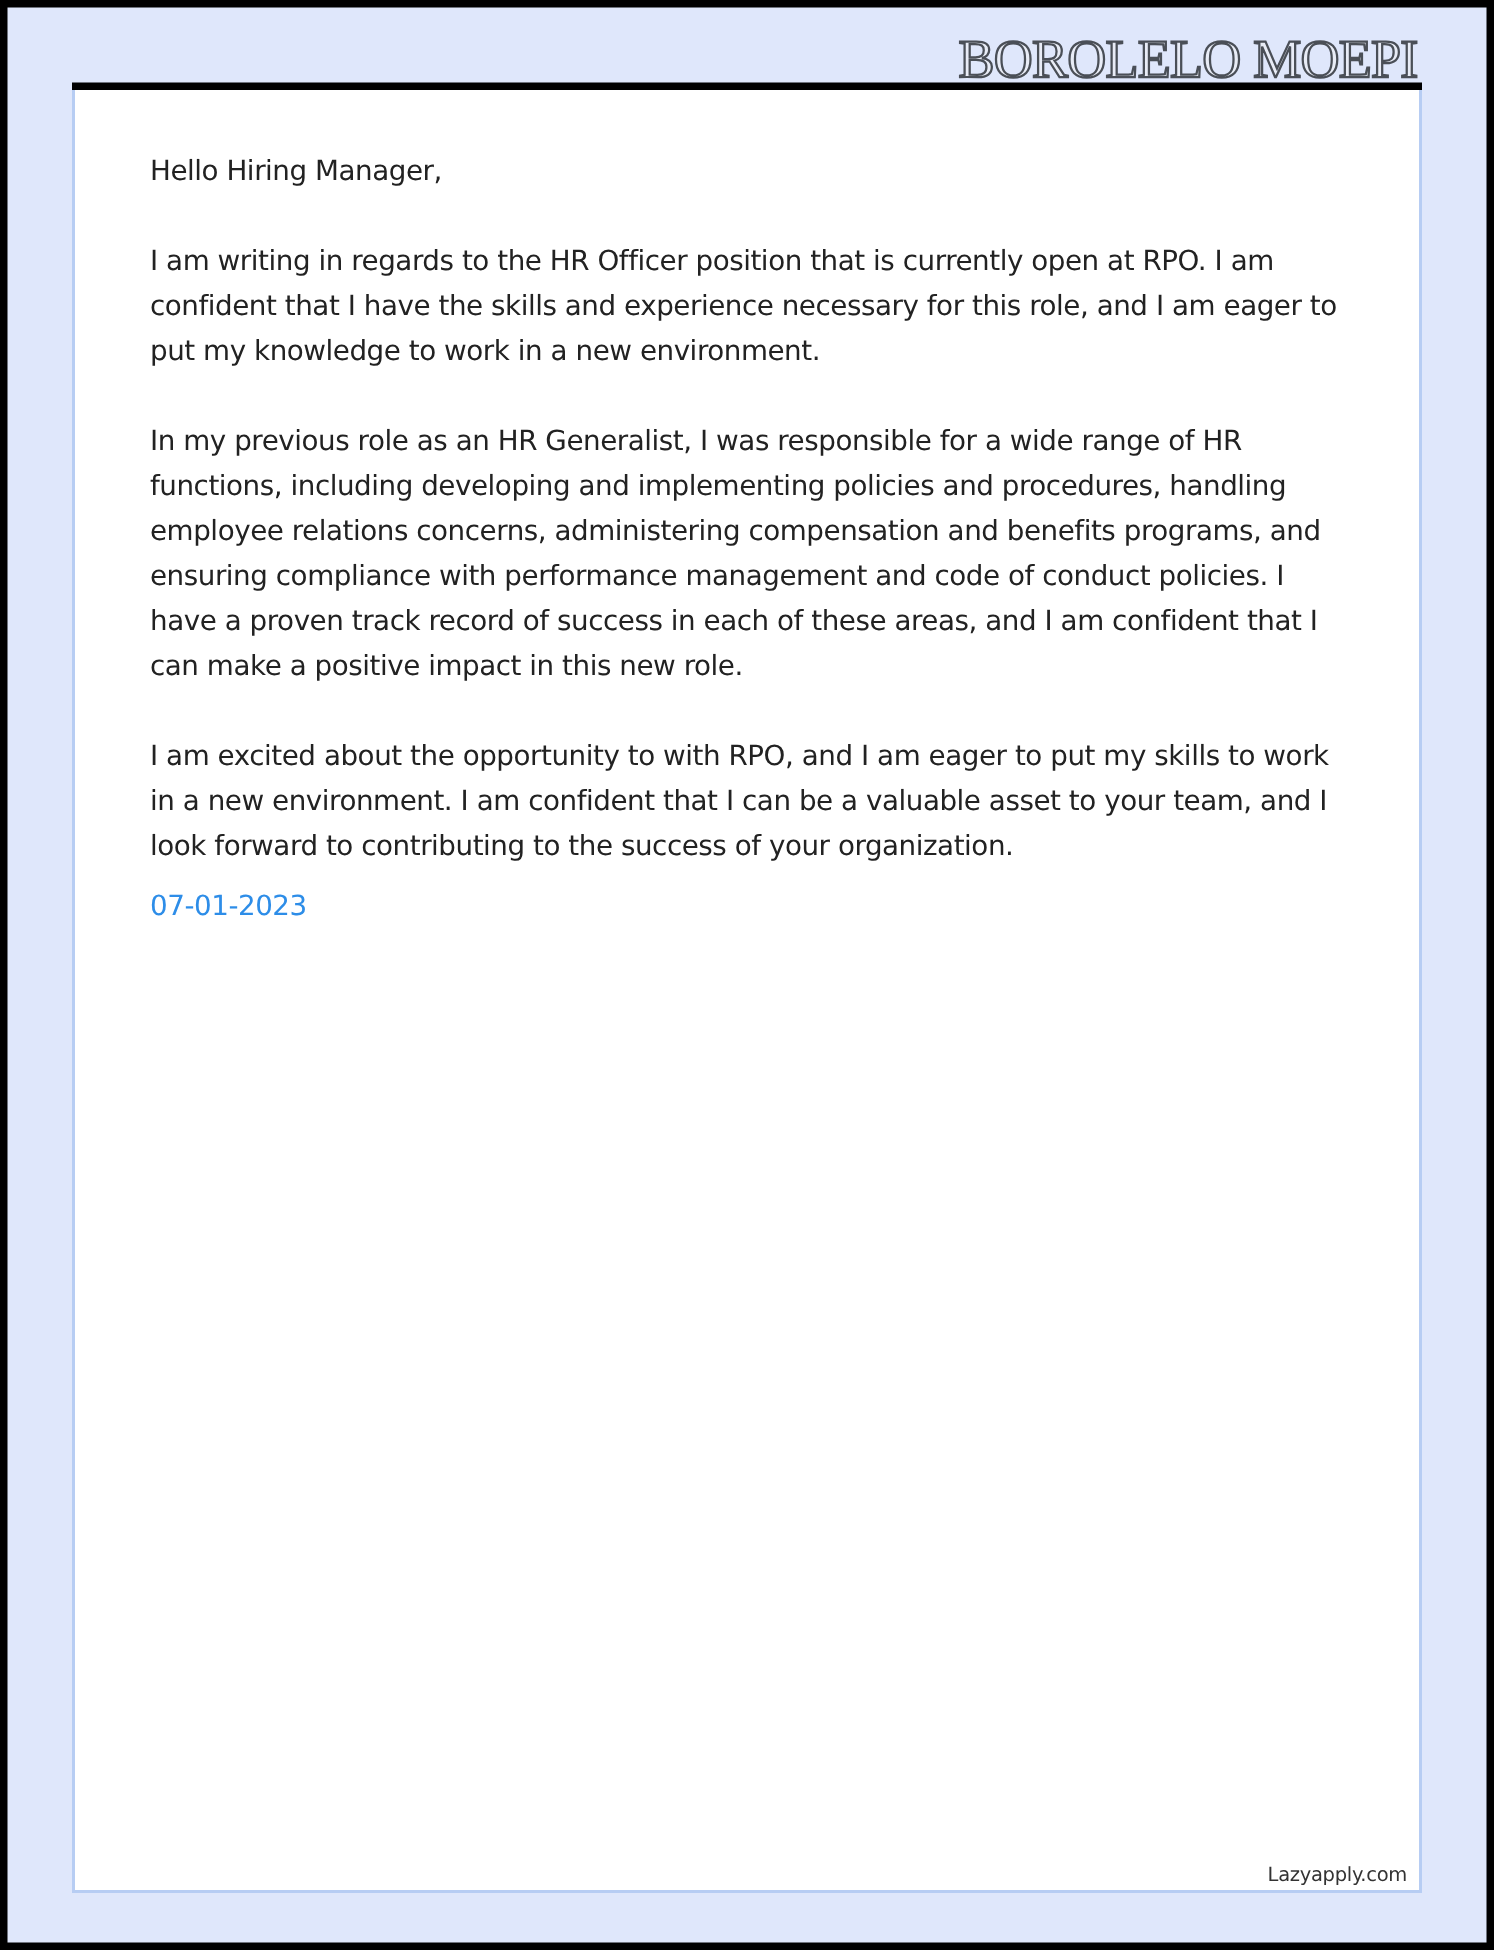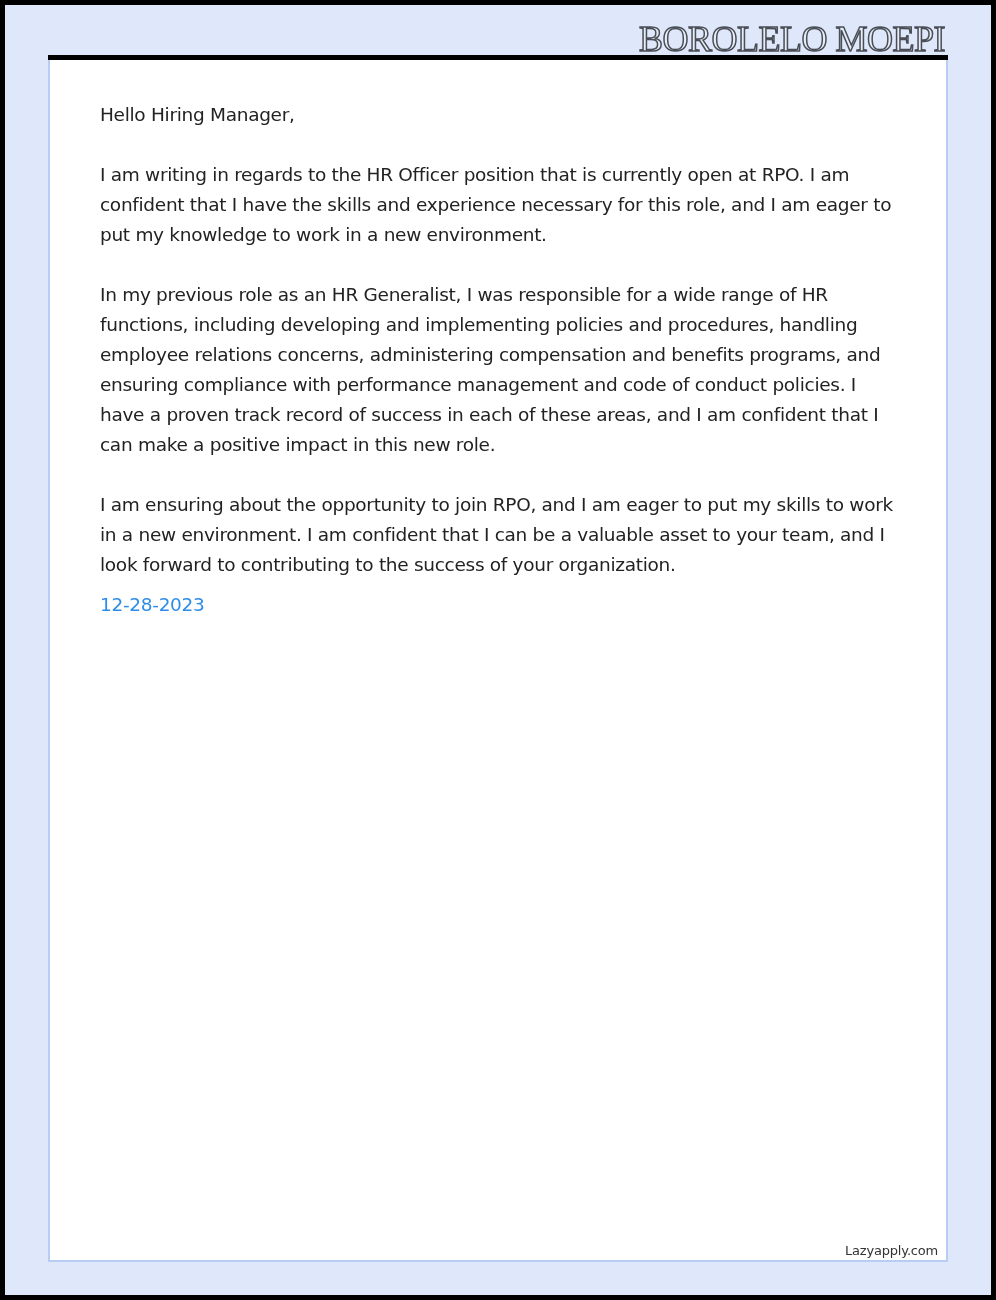--- a/index.html
+++ b/index.html
@@ -43,17 +43,17 @@
 <body>
 
 <h1 class="name">BOROLELO MOEPI</h1>
 <div class="topbar"></div>
 
 <div class="card">
   <div class="content">
     <p>Hello Hiring Manager,</p>
     <p>I am writing in regards to the HR Officer position that is currently open at RPO. I am confident that I have the skills and experience necessary for this role, and I am eager to put my knowledge to work in a new environment.</p>
     <p>In my previous role as an HR Generalist, I was responsible for a wide range of HR functions, including developing and implementing policies and procedures, handling employee relations concerns, administering compensation and benefits programs, and ensuring compliance with performance management and code of conduct policies. I have a proven track record of success in each of these areas, and I am confident that I can make a positive impact in this new role.</p>
-    <p class="last">I am ensuring about the opportunity to join RPO, and I am eager to put my skills to work in a new environment. I am confident that I can be a valuable asset to your team, and I look forward to contributing to the success of your organization.</p>
-    <div class="date">12-28-2023</div>
+    <p class="last">I am excited about the opportunity to with RPO, and I am eager to put my skills to work in a new environment. I am confident that I can be a valuable asset to your team, and I look forward to contributing to the success of your organization.</p>
+    <div class="date">07-01-2023</div>
   </div>
   <div class="footer">Lazyapply.com</div>
 </div>
 
 </body></html>

